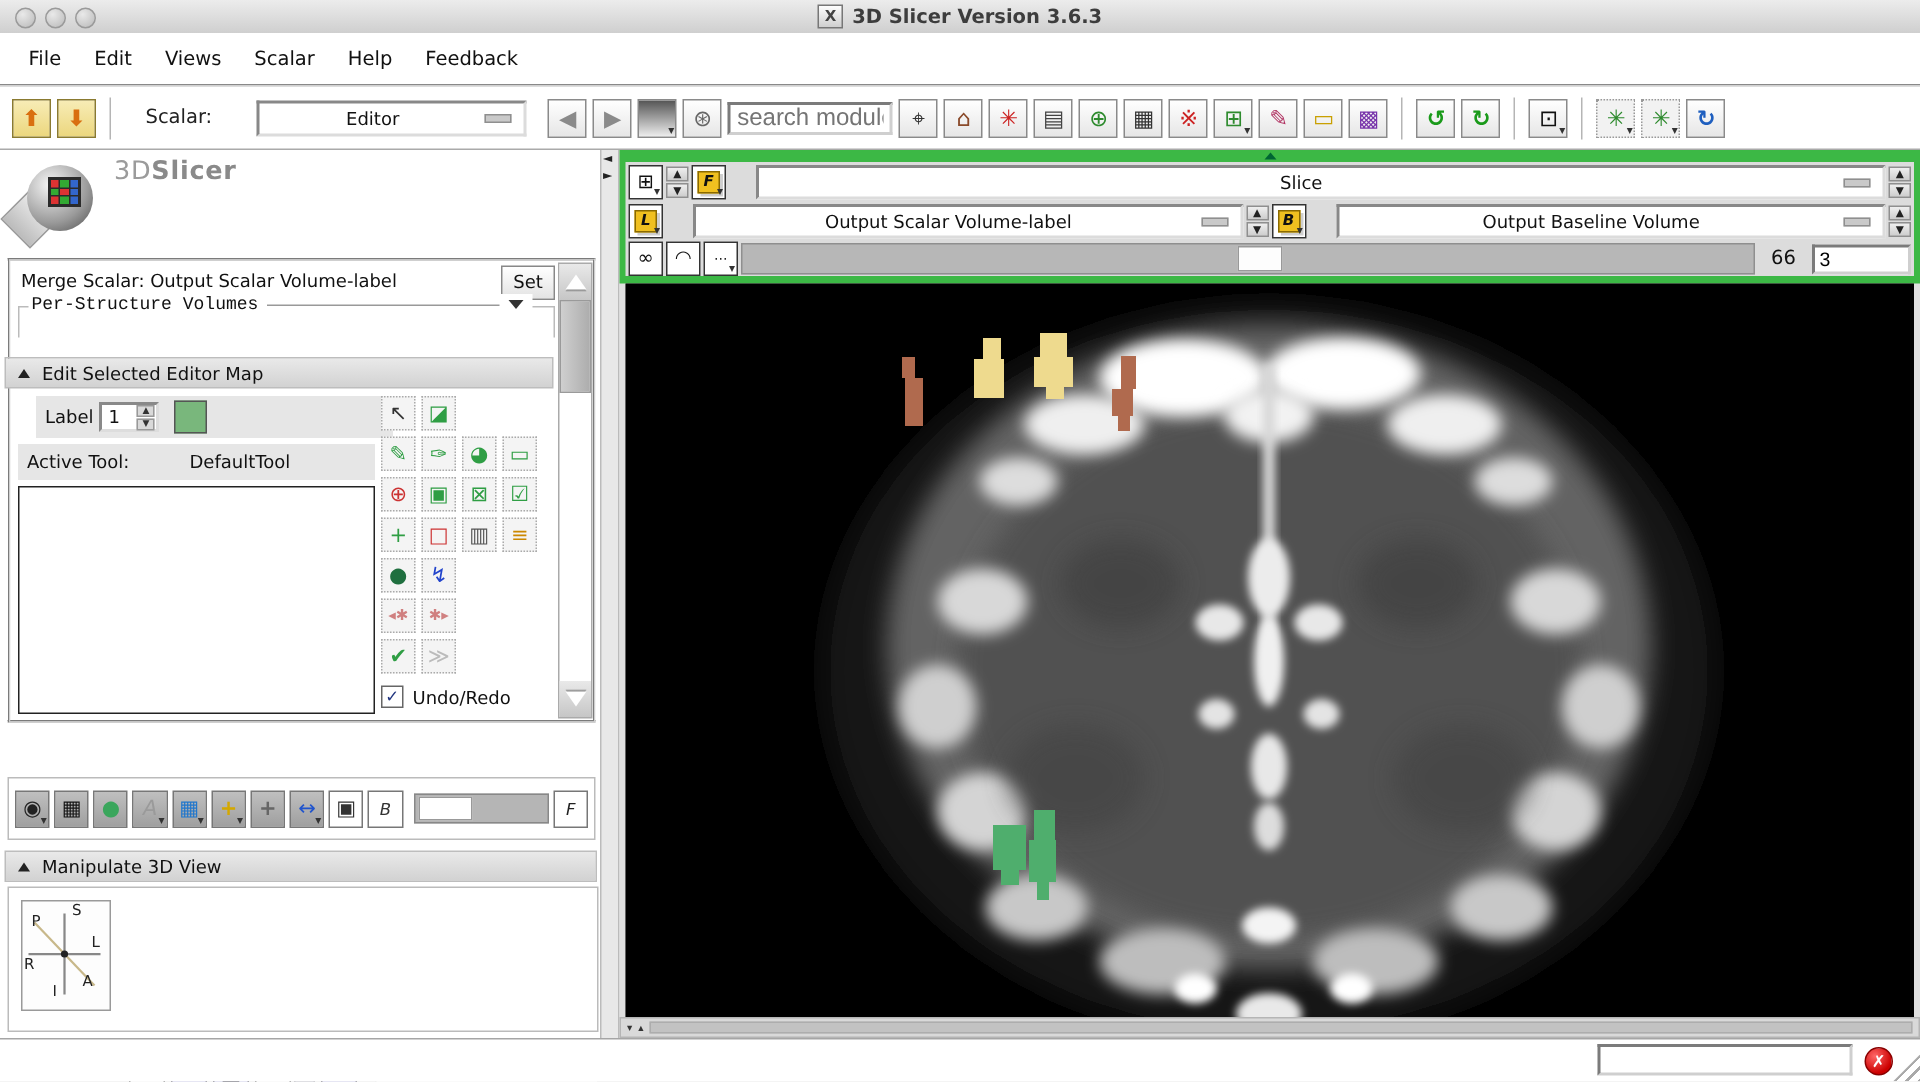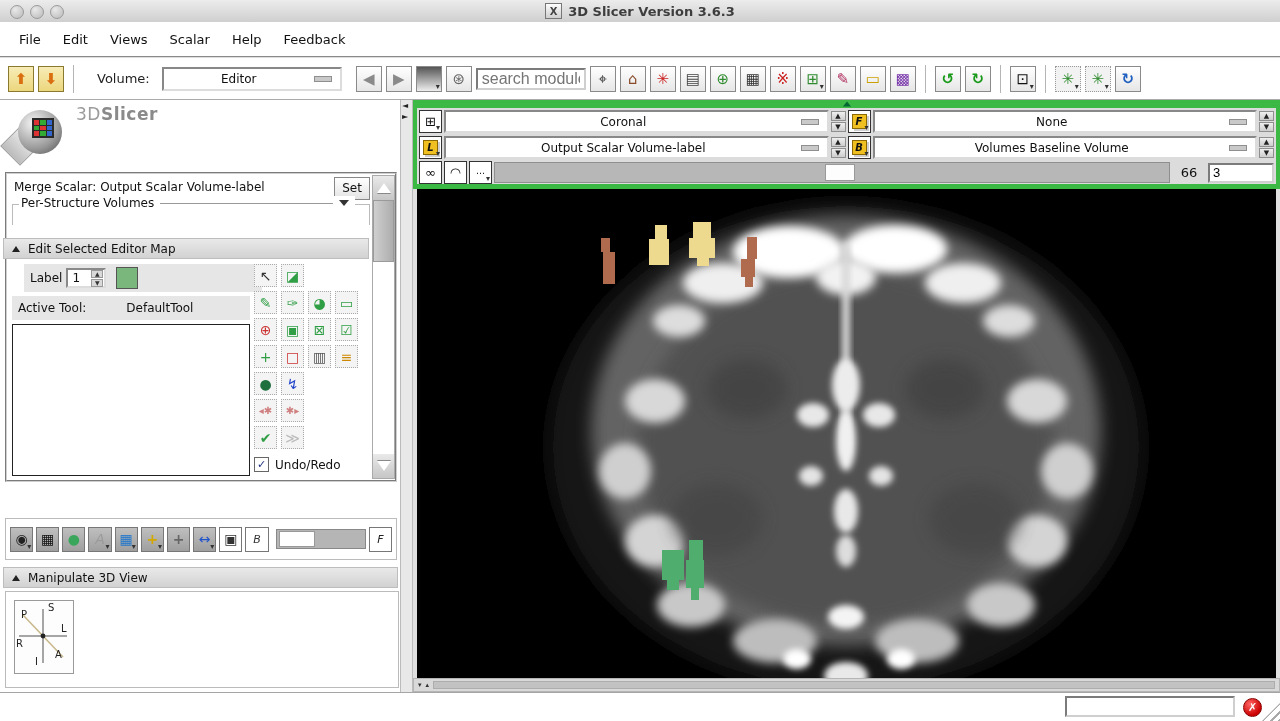--- a/index.html
+++ b/index.html
@@ -21,21 +21,21 @@
      border-bottom:2px groove #ddd;display:flex;align-items:center;padding-left:8px;box-sizing:border-box;}
   .menu-item{padding:4px 11px;font-size:13px;color:#111;}
   
   #toolbar{left:0;top:58px;width:1280px;height:42px;background:#fff;border-bottom:1px solid #aaa;
      display:flex;align-items:center;gap:4px;padding:0 8px;box-sizing:border-box;}
   .tb-btn{width:26px;height:26px;border:1px solid #8a8a8a;background:linear-gradient(#fff,#e6e6e6);
      display:flex;align-items:center;justify-content:center;font-size:15px;box-sizing:border-box;position:relative;}
   .tb-sep{width:1px;height:28px;background:#b5b5b5;margin:0 5px;}
   .folder{background:linear-gradient(#f7ecb6,#ecd77e);border:1px solid #8a7a30;font-weight:bold;color:#d96f10;}
   #modules-label{margin:0 8px 0 14px;font-size:13px;color:#222;}
-  .combo{border:2px inset #dcdcdc;background:#fff;height:24px;display:flex;align-items:center;box-sizing:border-box;position:relative;}
+  .combo{border:2px inset #dcdcdc;background:#fff;height:24px;display:flex;align-items:center;box-sizing:border-box;position:relative;margin-left:18px;}
   .combo .val{flex:1;text-align:center;font-size:12px;color:#111;}
   .combo .dash{width:16px;height:4px;background:#c9c9c9;border:1px solid #8f8f8f;margin-right:8px;}
   #module-combo{width:180px;margin-right:10px;}
   .caret{position:absolute;right:1px;bottom:0;font-size:8px;color:#333;line-height:8px;}
   #search-box{width:110px;height:22px;border:2px inset #cfcfcf;color:#9a9a9a;font-size:16px;
       padding:2px 4px;box-sizing:border-box;background:#fff;}
   .mode-btn{background:#f2f2f2;border:1px dotted #999;}
   
   #left-panel{left:0;top:100px;width:400px;height:592px;background:#fff;}
   #sash-v{left:400px;top:100px;width:13px;height:592px;background:#e8e8e8;border-left:1px solid #bbb;border-right:1px solid #bbb;box-sizing:border-box;}
@@ -51,21 +51,21 @@
   #logo-diamond{position:absolute;left:-2px;top:28px;width:26px;height:26px;background:linear-gradient(#eee,#bbb);
      transform:rotate(45deg);border:1px solid #999;}
   #logo-text{font-size:17px;color:#9b9b9b;letter-spacing:.5px;}
   #logo-text b{color:#8a8a8a;}
   
   #module-frame{left:5px;top:172px;width:392px;height:310px;border:2px groove #cfcfcf;background:#fff;box-sizing:border-box;}
   #merge-row{left:12px;top:178px;width:320px;display:flex;align-items:center;font-size:12px;}
   #set-btn{left:334px;top:176px;width:34px;height:21px;border:1px solid #888;background:linear-gradient(#fff,#e3e3e3);
      text-align:center;line-height:20px;font-size:12px;}
   #per-structure{left:12px;top:202px;width:356px;height:20px;border:1px solid #bbb;border-bottom:none;position:absolute;}
-  #per-structure .gb-title{position:absolute;left:6px;top:-9px;background:#fff;padding:0 6px 0 2px;font-size:12px;display:flex;align-items:center;gap:6px;width:92%;}
+  #per-structure .gb-title{position:absolute;left:6px;top:-9px;background:#fff;padding:0 6px 0 2px;font-size:12px;display:flex;align-items:center;gap:6px;width:92%;font-family:Liberation Mono, monospace;}
   #per-structure .gb-line{flex:1;height:1px;background:#999;}
   .tri-down{width:0;height:0;border-left:5px solid transparent;border-right:5px solid transparent;border-top:6px solid #333;}
   .tri-up{width:0;height:0;border-left:5px solid transparent;border-right:5px solid transparent;border-bottom:6px solid #333;}
   
   #mf-scroll{left:372px;top:175px;width:23px;height:304px;border:1px solid #aaa;background:#fff;box-sizing:border-box;}
   .sb-btn{position:absolute;left:0;width:21px;height:24px;background:linear-gradient(#e9e9e9,#c6c6c6);
       display:flex;align-items:center;justify-content:center;}
   .sb-tri-up{width:0;height:0;border-left:7px solid transparent;border-right:7px solid transparent;border-bottom:10px solid #fff;filter:drop-shadow(0 1px 0 #888);}
   .sb-tri-dn{width:0;height:0;border-left:7px solid transparent;border-right:7px solid transparent;border-top:10px solid #fff;filter:drop-shadow(0 -1px 0 #888);}
   #mf-thumb{position:absolute;left:0;top:24px;width:21px;height:62px;background:linear-gradient(90deg,#cfcfcf,#adadad);border:1px solid #9a9a9a;box-sizing:border-box;}
@@ -169,21 +169,21 @@
 </div>
 
 <div id="toolbar" class="abs">
   <div class="tb-btn folder">
       <span>⬆</span>
     </div>
   <div class="tb-btn folder">
       <span>⬇</span>
     </div>
   <div class="tb-sep"></div>
-  <span id="modules-label">Volume:</span>
+  <span id="modules-label">Scalar:</span>
   <div id="module-combo" class="combo">
     <span class="val">Editor</span>
     <span class="dash"></span>
   </div>
   <div class="tb-btn">
       <span style="color:#8a8a8a">◀</span>
     </div>
   <div class="tb-btn">
       <span style="color:#8a8a8a">▶</span>
     </div>
@@ -499,34 +499,30 @@
 <div id="slice-area" class="abs"></div>
 <div id="slice-greenbar" class="abs" style="background: rgb(60, 184, 69);">
   <span class="tri-up"></span>
 </div>
 <div id="slice-controls" class="abs" style="border-color: rgb(60, 184, 69);">
   <div class="sc-row">
     <span class="sc-icon">
         <i>⊞</i>
         <span class="caret">▾</span>
       </span>
-    <div class="combo sc-combo">
-      <span class="val">Coronal</span>
-      <span class="dash"></span>
-    </div>
     <span class="sc-spin">
         <span>▲</span>
         <span>▼</span>
       </span>
     <span class="sc-icon">
         <i class="yellow-badge">F</i>
         <span class="caret">▾</span>
       </span>
     <div class="combo sc-combo">
-      <span class="val">None</span>
+      <span class="val">Slice</span>
       <span class="dash"></span>
     </div>
     <span class="sc-spin">
         <span>▲</span>
         <span>▼</span>
       </span>
   </div>
   <div class="sc-row">
     <span class="sc-icon">
         <i class="yellow-badge">L</i>
@@ -538,21 +534,21 @@
     </div>
     <span class="sc-spin">
         <span>▲</span>
         <span>▼</span>
       </span>
     <span class="sc-icon">
         <i class="yellow-badge">B</i>
         <span class="caret">▾</span>
       </span>
     <div class="combo sc-combo">
-      <span class="val">Volumes Baseline Volume</span>
+      <span class="val">Output Baseline Volume</span>
       <span class="dash"></span>
     </div>
     <span class="sc-spin">
         <span>▲</span>
         <span>▼</span>
       </span>
   </div>
   <div class="sc-row" id="sc-slider-row">
     <span class="sc-icon">
         <i>∞</i>

